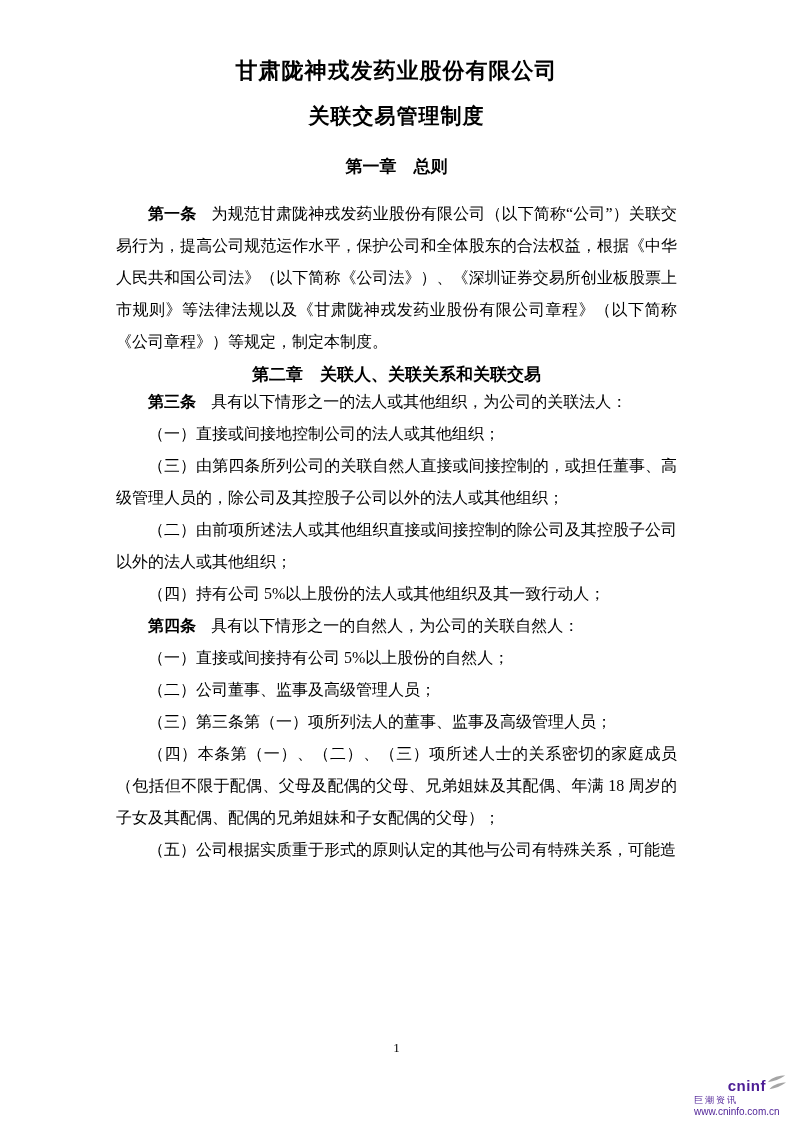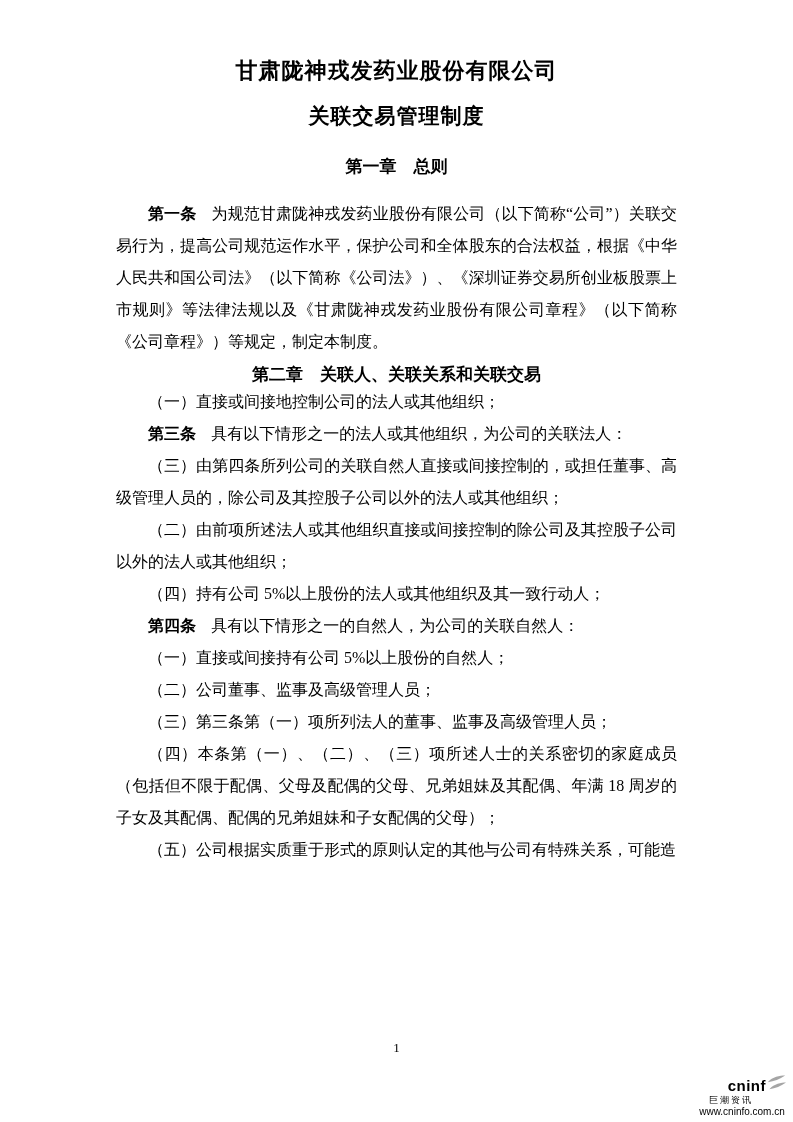--- a/index.html
+++ b/index.html
@@ -65,47 +65,47 @@
     width: 100%;
     text-align: center;
     font-size: 13px;
     line-height: 16px;
   }
   .watermark {
     position: absolute;
     top: 1075px;
     right: 3px;
     width: 96px;
-    color: #000000;
+    color: #4c1d95;
     font-family: "Liberation Sans", "DejaVu Sans", sans-serif;
   }
   .wm-row {
     display: flex;
     align-items: center;
     justify-content: flex-end;
     padding-right: 4px;
   }
   .wm-name {
     font-weight: 700;
     font-size: 15px;
     letter-spacing: 0.5px;
     line-height: 15px;
   }
   .wm-swoosh { margin-left: 1px; }
   .wm-cn {
     font-size: 9px;
     letter-spacing: 2px;
-    text-align: center;
+    text-align: left;
     padding-right: 22px;
     line-height: 11px;
     white-space: nowrap;
   }
   .wm-url {
     font-size: 10px;
-    text-align: center;
+    text-align: left;
     line-height: 12px;
     white-space: nowrap;
   }
 </style>
 </head>
 <body>
 
 <div class="page">
 
   <h1 class="doc-title">甘肃陇神戎发药业股份有限公司</h1>
@@ -114,22 +114,22 @@
   <h3 class="chapter-heading ch1">第一章　总则</h3>
 
   <div class="body-block">
     <p class="first-para"><span class="art-label">第一条</span><span>为规范甘肃陇神戎发药业股份有限公司（以下简称“公司”）关联交易行为，提高公司规范运作水平，保护公司和全体股东的合法权益，根据《中华人民共和国公司法》（以下简称《公司法》）、《深圳证券交易所创业板股票上市规则》等法律法规以及《甘肃陇神戎发药业股份有限公司章程》（以下简称《公司章程》）等规定，制定本制度。</span></p>
   </div>
 
   <h3 class="chapter-heading ch2">第二章　关联人、关联关系和关联交易</h3>
 
   <div class="body-block">
 
+    <p><span class="art-label">第三条</span><span>具有以下情形之一的法人或其他组织，为公司的关联法人：</span></p>
     <p>（一）直接或间接地控制公司的法人或其他组织；</p>
-    <p><span class="art-label">第三条</span><span>具有以下情形之一的法人或其他组织，为公司的关联法人：</span></p>
     <p>（三）由第四条所列公司的关联自然人直接或间接控制的，或担任董事、高级管理人员的，除公司及其控股子公司以外的法人或其他组织；</p>
     <p>（二）由前项所述法人或其他组织直接或间接控制的除公司及其控股子公司以外的法人或其他组织；</p>
     <p>（四）持有公司 5%以上股份的法人或其他组织及其一致行动人；</p>
 
     <p><span class="art-label">第四条</span><span>具有以下情形之一的自然人，为公司的关联自然人：</span></p>
     <p>（一）直接或间接持有公司 5%以上股份的自然人；</p>
     <p>（二）公司董事、监事及高级管理人员；</p>
     <p>（三）第三条第（一）项所列法人的董事、监事及高级管理人员；</p>
     <p>（四）本条第（一）、（二）、（三）项所述人士的关系密切的家庭成员（包括但不限于配偶、父母及配偶的父母、兄弟姐妹及其配偶、年满 18 周岁的子女及其配偶、配偶的兄弟姐妹和子女配偶的父母）；</p>
     <p>（五）公司根据实质重于形式的原则认定的其他与公司有特殊关系，可能造</p>

